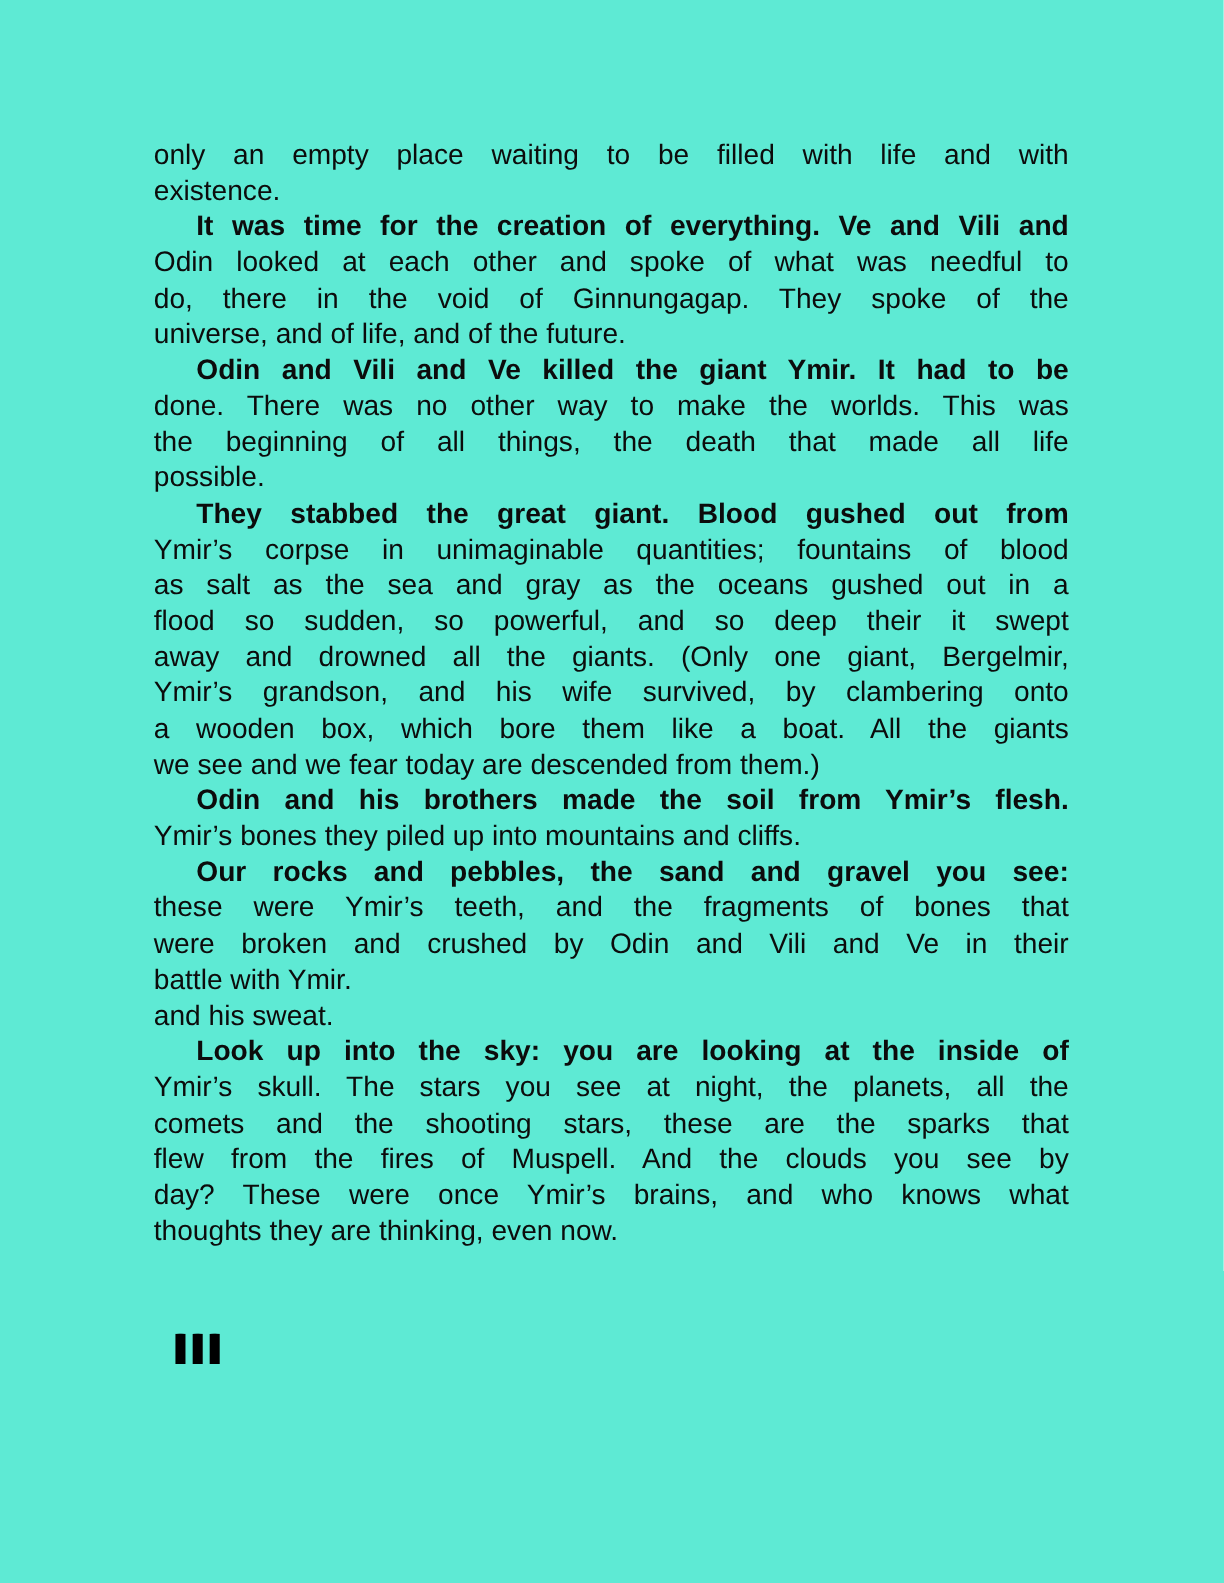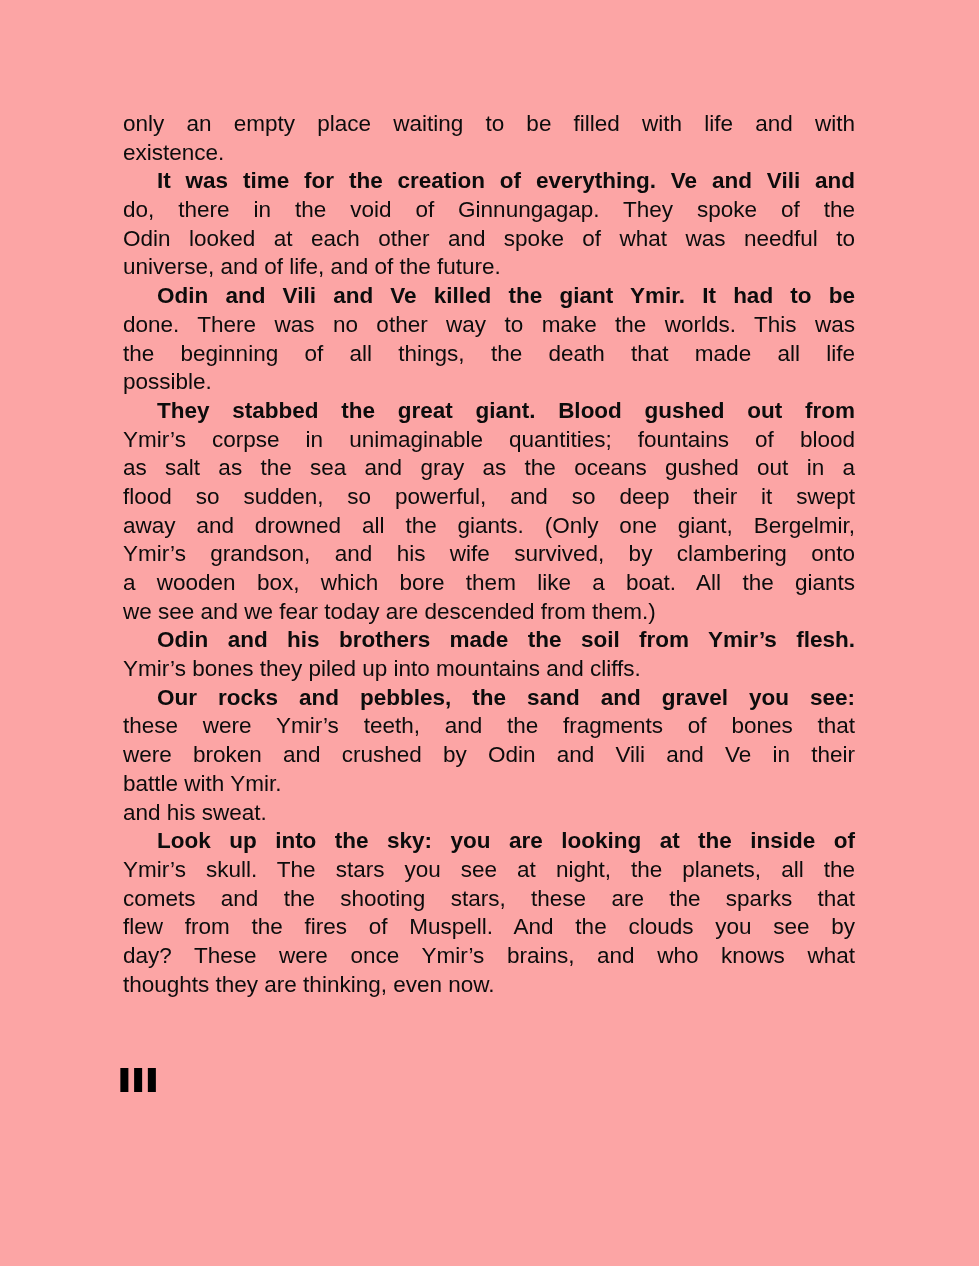--- a/index.html
+++ b/index.html
@@ -4,21 +4,21 @@
 <style>
   html, body {
     margin: 0;
     padding: 0;
     background: #ffffff;
   }
   .page {
     position: relative;
     width: 979px;
     height: 1266px;
-    background: #fca5a5;
+    background: #5eead4;
     overflow: hidden;
     font-family: "Liberation Sans", "DejaVu Sans", sans-serif;
     color: #0c0c0c;
   }
   .text-block {
     position: absolute;
     left: 123px;
     top: 110px;
     width: 732px;
     font-size: 22.5px;
@@ -38,21 +38,21 @@
   }
   .line.last {
     text-align-last: left;
   }
   .line.indent {
     text-indent: 34px;
     font-weight: bold;
   }
   .chapter-heading {
     position: absolute;
-    left: 119px;
+    left: 139px;
     top: 1062px;
     font-size: 35px;
     line-height: 36px;
     font-weight: 700;
     letter-spacing: 4px;
     color: #000000;
     
     text-shadow: 1px 0 0 currentColor, 2px 0 0 currentColor, -1px 0 0 currentColor;
     text-align: right;
   }
@@ -61,22 +61,22 @@
 <body>
 
 <div class="page">
   <div class="text-block">
       <div class="para">
         <div class="line">only an empty place waiting to be filled with life and with</div>
         <div class="line last">existence.</div>
       </div>
       <div class="para">
         <div class="line indent">It was time for the creation of everything. Ve and Vili and</div>
+        <div class="line">Odin looked at each other and spoke of what was needful to</div>
         <div class="line">do, there in the void of Ginnungagap. They spoke of the</div>
-        <div class="line">Odin looked at each other and spoke of what was needful to</div>
         <div class="line last">universe, and of life, and of the future.</div>
       </div>
       <div class="para">
         <div class="line indent">Odin and Vili and Ve killed the giant Ymir. It had to be</div>
         <div class="line">done. There was no other way to make the worlds. This was</div>
         <div class="line">the beginning of all things, the death that made all life</div>
         <div class="line last">possible.</div>
       </div>
       <div class="para">
         <div class="line indent">They stabbed the great giant. Blood gushed out from</div>

